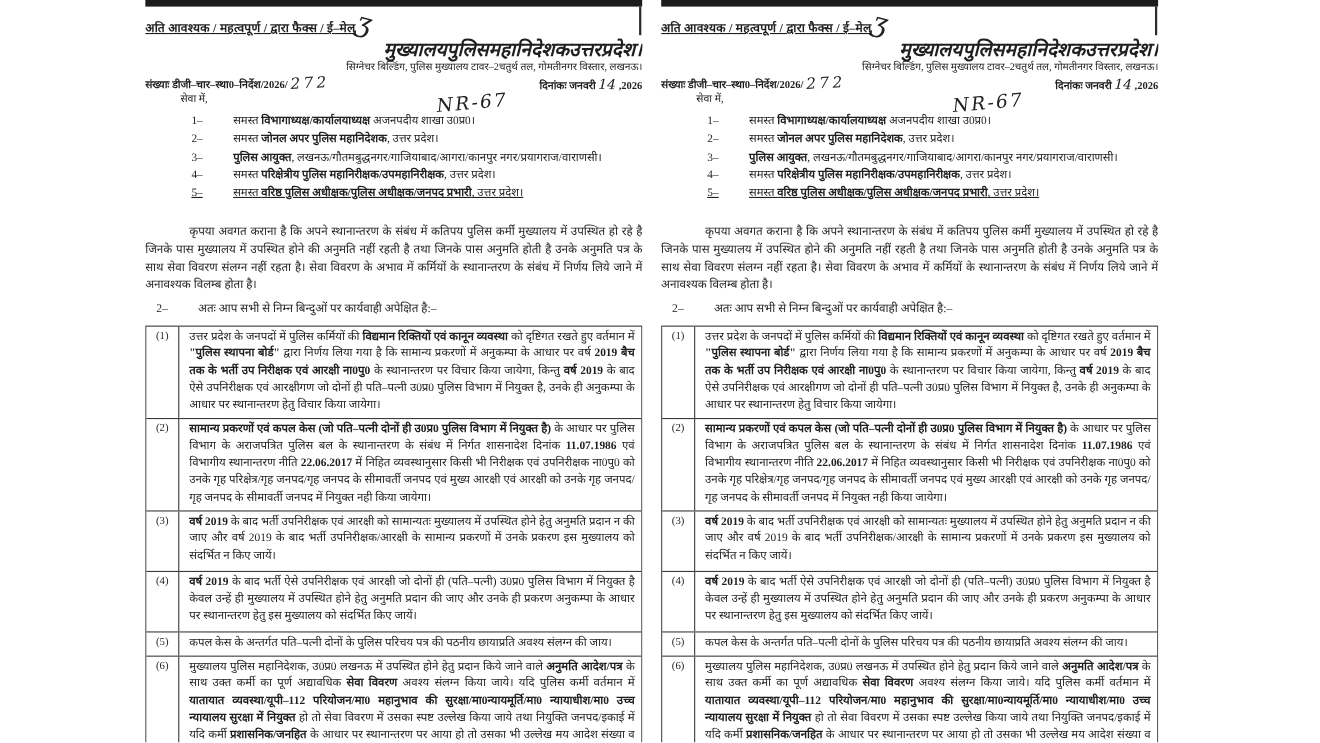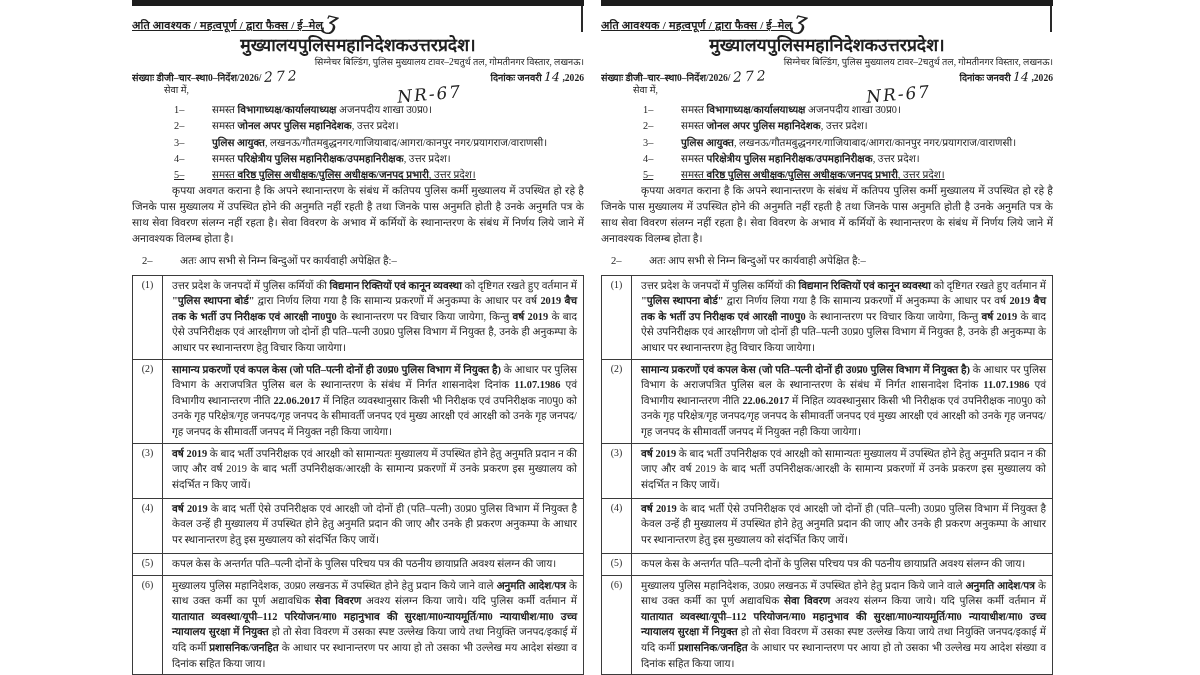--- a/index.html
+++ b/index.html
@@ -35,23 +35,23 @@
   .classification {
     margin-top:11px;
     text-align:left;
     font-weight:bold;
     font-size:11px;
     text-decoration:underline;
     padding-right:1px;
     letter-spacing:0.2px;
   }
   .title-row {
-    display:flex; justify-content:center;
+    display:flex; justify-content:flex-end;
     font-weight:bold; font-size:17.5px;
-    margin-top:2px; line-height:22px;
+    margin-top:2px; line-height:22px;font-style:italic;
   }
   .address { text-align:right; font-size:9.3px; margin-top:0px; line-height:12px; }
   .ref-row {
     display:flex; justify-content:space-between; align-items:flex-start;
     font-size:9.6px; font-weight:bold; margin-top:2px; line-height:13px;
   }
   .hand {
     font-family:"DejaVu Serif",serif;
     font-style:italic; font-weight:normal;
     color:#222;
@@ -63,21 +63,21 @@
     font-size:17px; letter-spacing:2px;
     transform:rotate(-5deg);
   }
   .salutation { font-size:9.6px; line-height:12px;margin-left:32px; }
   .recipients { margin-top:6px; font-size:10.3px; line-height:16.3px; }
   .recipient { display:flex; white-space:nowrap; }
   .recipient .num { width:38px; padding-left:0; margin-left:42px; flex:0 0 38px; }
   .recipient.u .txt, .recipient.u .num { text-decoration:underline; }
   .b { font-weight:bold;text-align:right; }
   .para1 {
-    margin-top:0;
+    margin-top:20px;
     font-size:10.6px; line-height:15.8px;
     text-align:justify; text-indent:40px;
   }
   .para2 { display:flex; margin-top:7px; font-size:10.6px; line-height:14px; }
   .para2 .num { width:38px; margin-left:10px; flex:0 0 38px; }
   .dtable { margin-top:7px; border:1.4px solid #3b3b3b; }
   .trow { display:flex; border-bottom:1.4px solid #3b3b3b; }
   .trow:last-child { border-bottom:none; }
   .tnum {
     flex:0 0 30px; width:30px;

